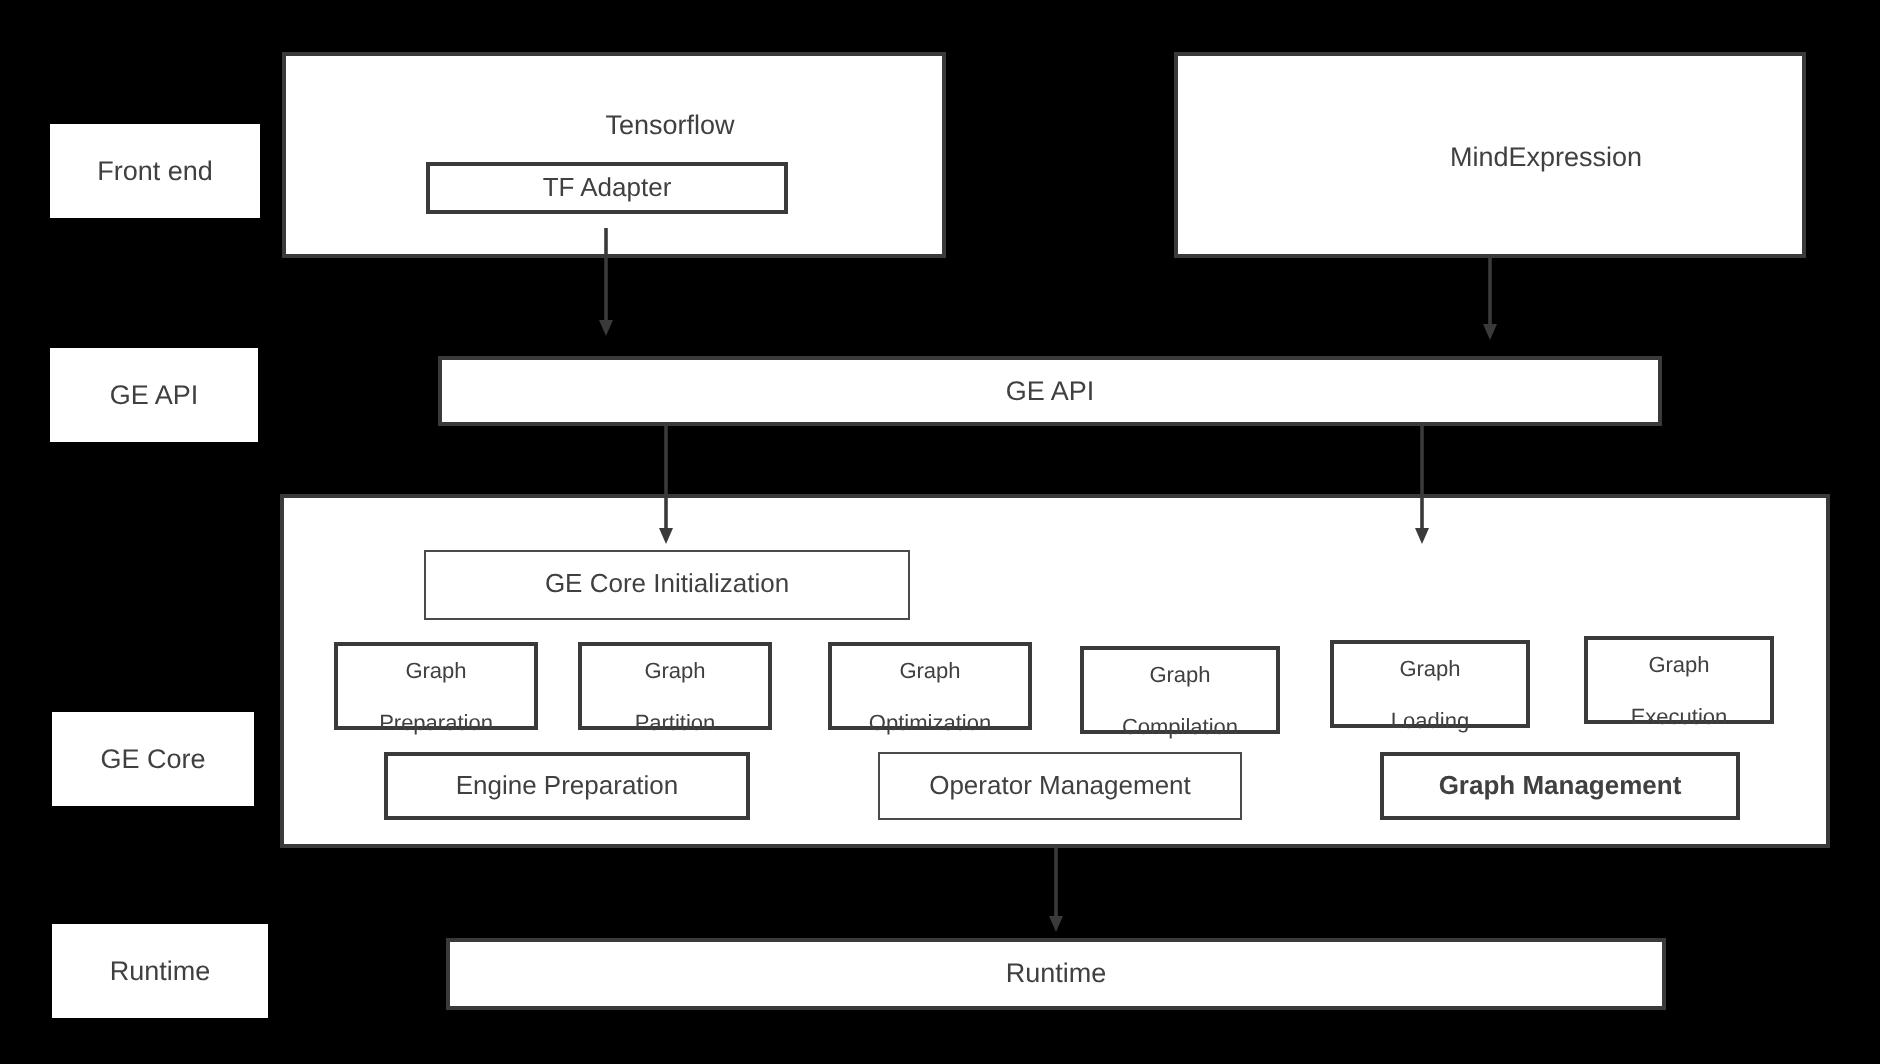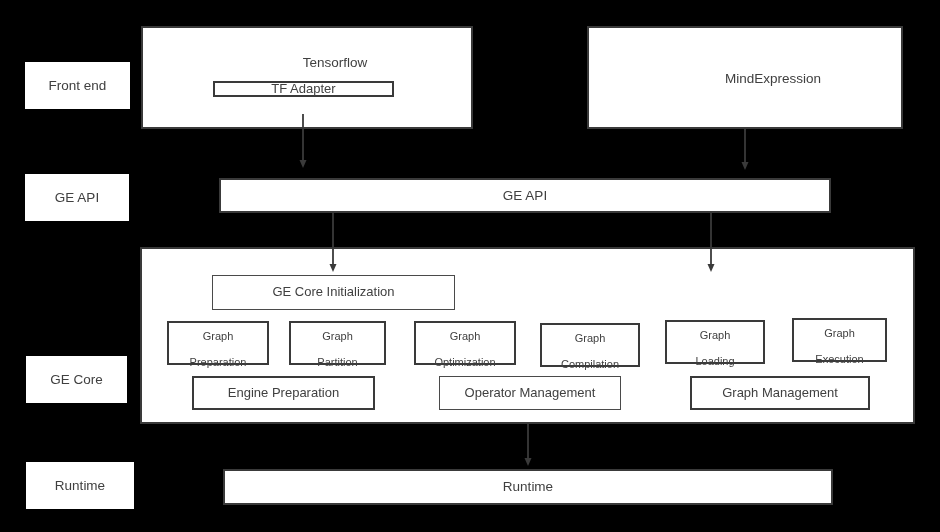--- a/index.html
+++ b/index.html
@@ -86,21 +86,21 @@
   <div class="box layer-label" style="left:26px; top:324px; width:101px; height:47px;margin-top:32px;">
     <span>GE Core</span>
   </div>
 
   <div class="box layer-label" style="left:26px; top:462px; width:108px; height:47px;">
     <span>Runtime</span>
   </div>
 
   <div class="container-box" style="left:141px; top:26px; width:332px; height:103px;"></div>
   <div class="group-title" style="left:141px; top:55px; width:332px;">Tensorflow</div>
-  <div class="box bordered cell" style="left:213px; top:81px; width:181px; height:16px;">
+  <div class="box bordered cell" style="left:213px; top:81px; width:181px; height:26px;">
     <span>TF Adapter</span>
   </div>
 
   <div class="container-box" style="left:587px; top:26px; width:316px; height:103px;"></div>
   <div class="group-title" style="left:587px; top:71px; width:316px;">MindExpression</div>
 
   <div class="box bordered bar" style="left:219px; top:178px; width:612px; height:35px;">
     <span>GE API</span>
   </div>
 
@@ -153,21 +153,21 @@
   </div>
 
   <div class="box bordered cell" style="left:192px; top:376px; width:183px; height:34px;">
     <span>Engine Preparation</span>
   </div>
 
   <div class="box thin cell" style="left:439px; top:376px; width:182px; height:34px;">
     <span>Operator Management</span>
   </div>
 
-  <div class="box bordered cell" style="left:690px; top:376px; width:180px; height:34px;">
+  <div class="box bordered cell" style="left:690px; top:376px; width:180px; height:34px;font-weight:bold;">
     <span>Graph Management</span>
   </div>
 
   <div class="box bordered bar" style="left:223px; top:469px; width:610px; height:36px;">
     <span>Runtime</span>
   </div>
 
   <svg class="connectors" viewBox="0 0 940 532">
     <defs>
       <marker id="arrowhead" markerWidth="9" markerHeight="9" refX="4.5" refY="4" orient="auto" markerUnits="userSpaceOnUse">

